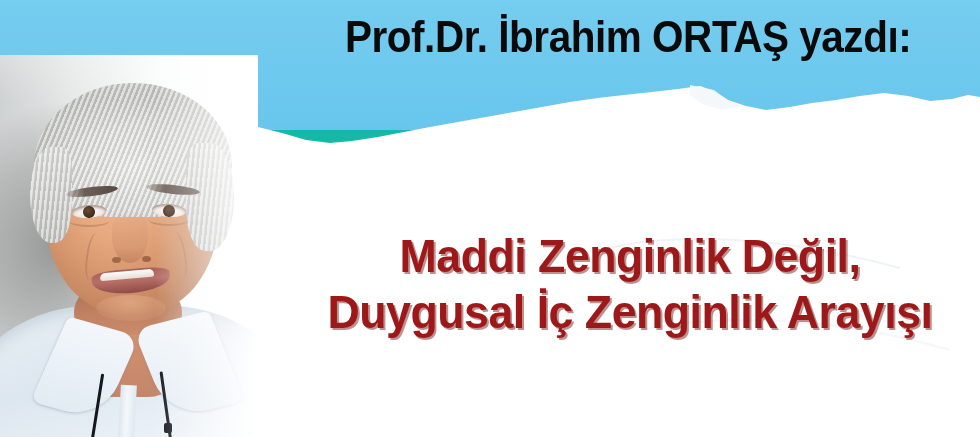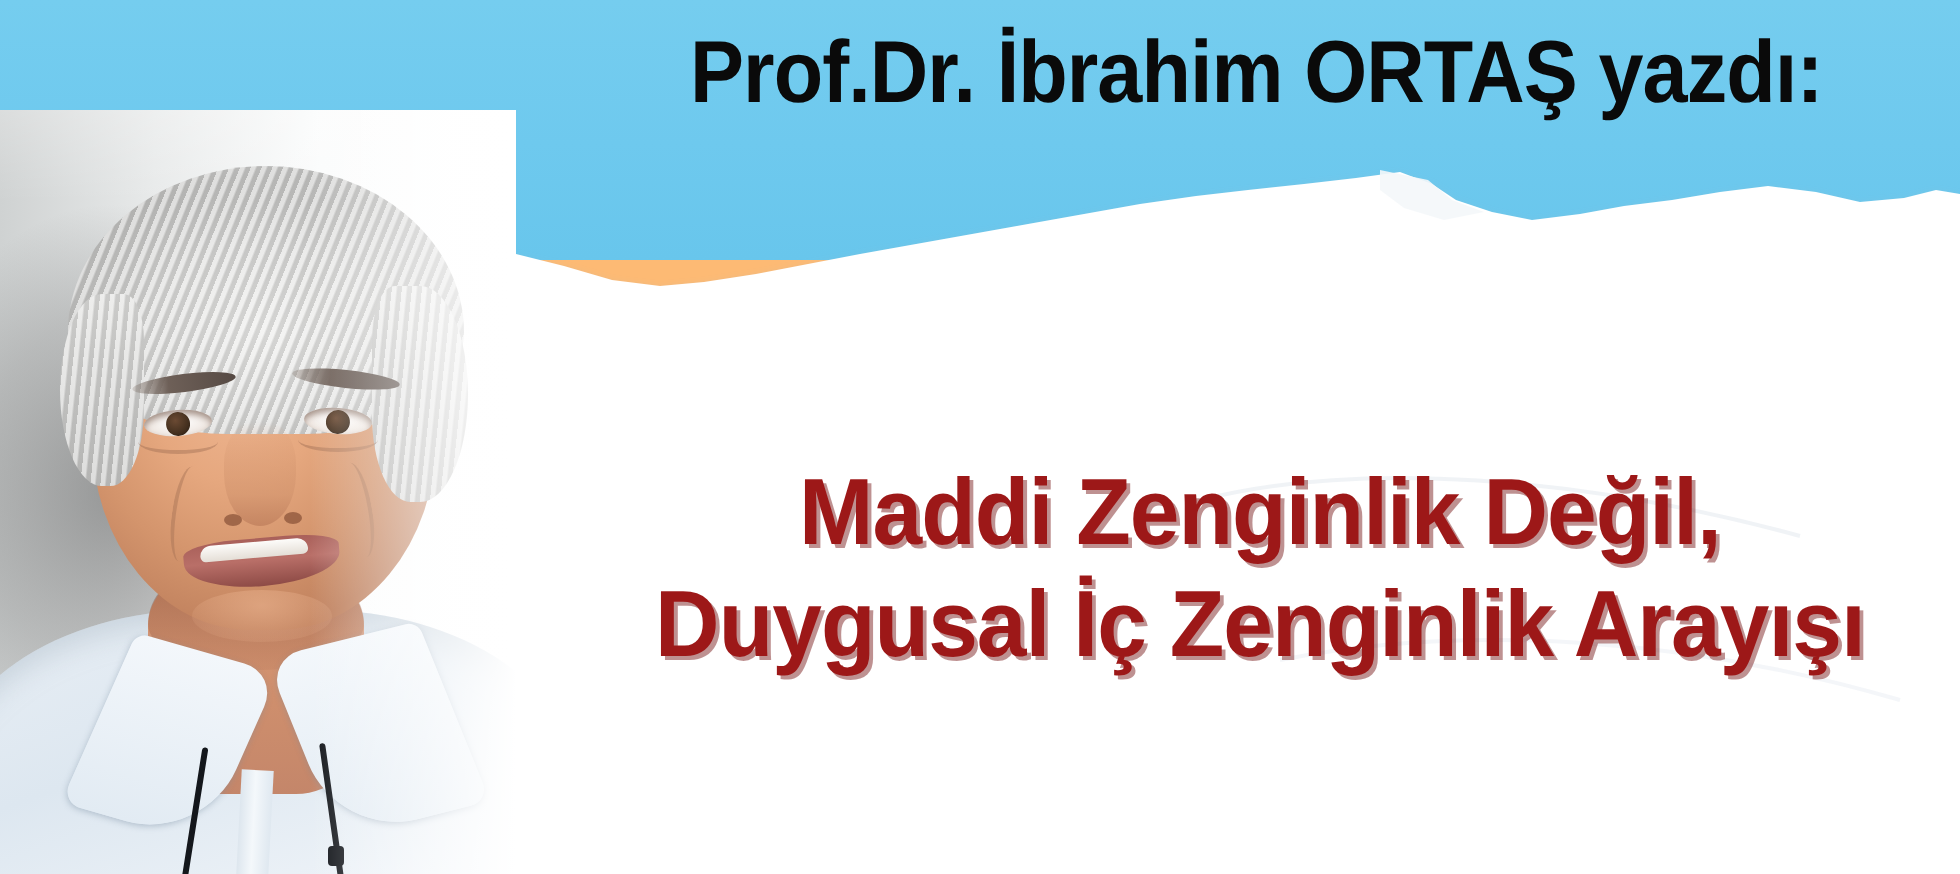--- a/index.html
+++ b/index.html
@@ -9,21 +9,21 @@
   }
   body {
     font-family: "Liberation Sans", sans-serif;
   }
 
   #banner {
     position: relative;
     width: 980px;
     height: 437px;
     overflow: hidden;
-    background: #fdba74;
+    background: #14b8a6;
   }
 
   
   .sky {
     position: absolute;
     left: 0; top: 0;
     width: 980px;
     height: 130px;
     background: linear-gradient(180deg, #75cdef 0%, #6ec9ee 55%, #68c6ec 100%);
   }

